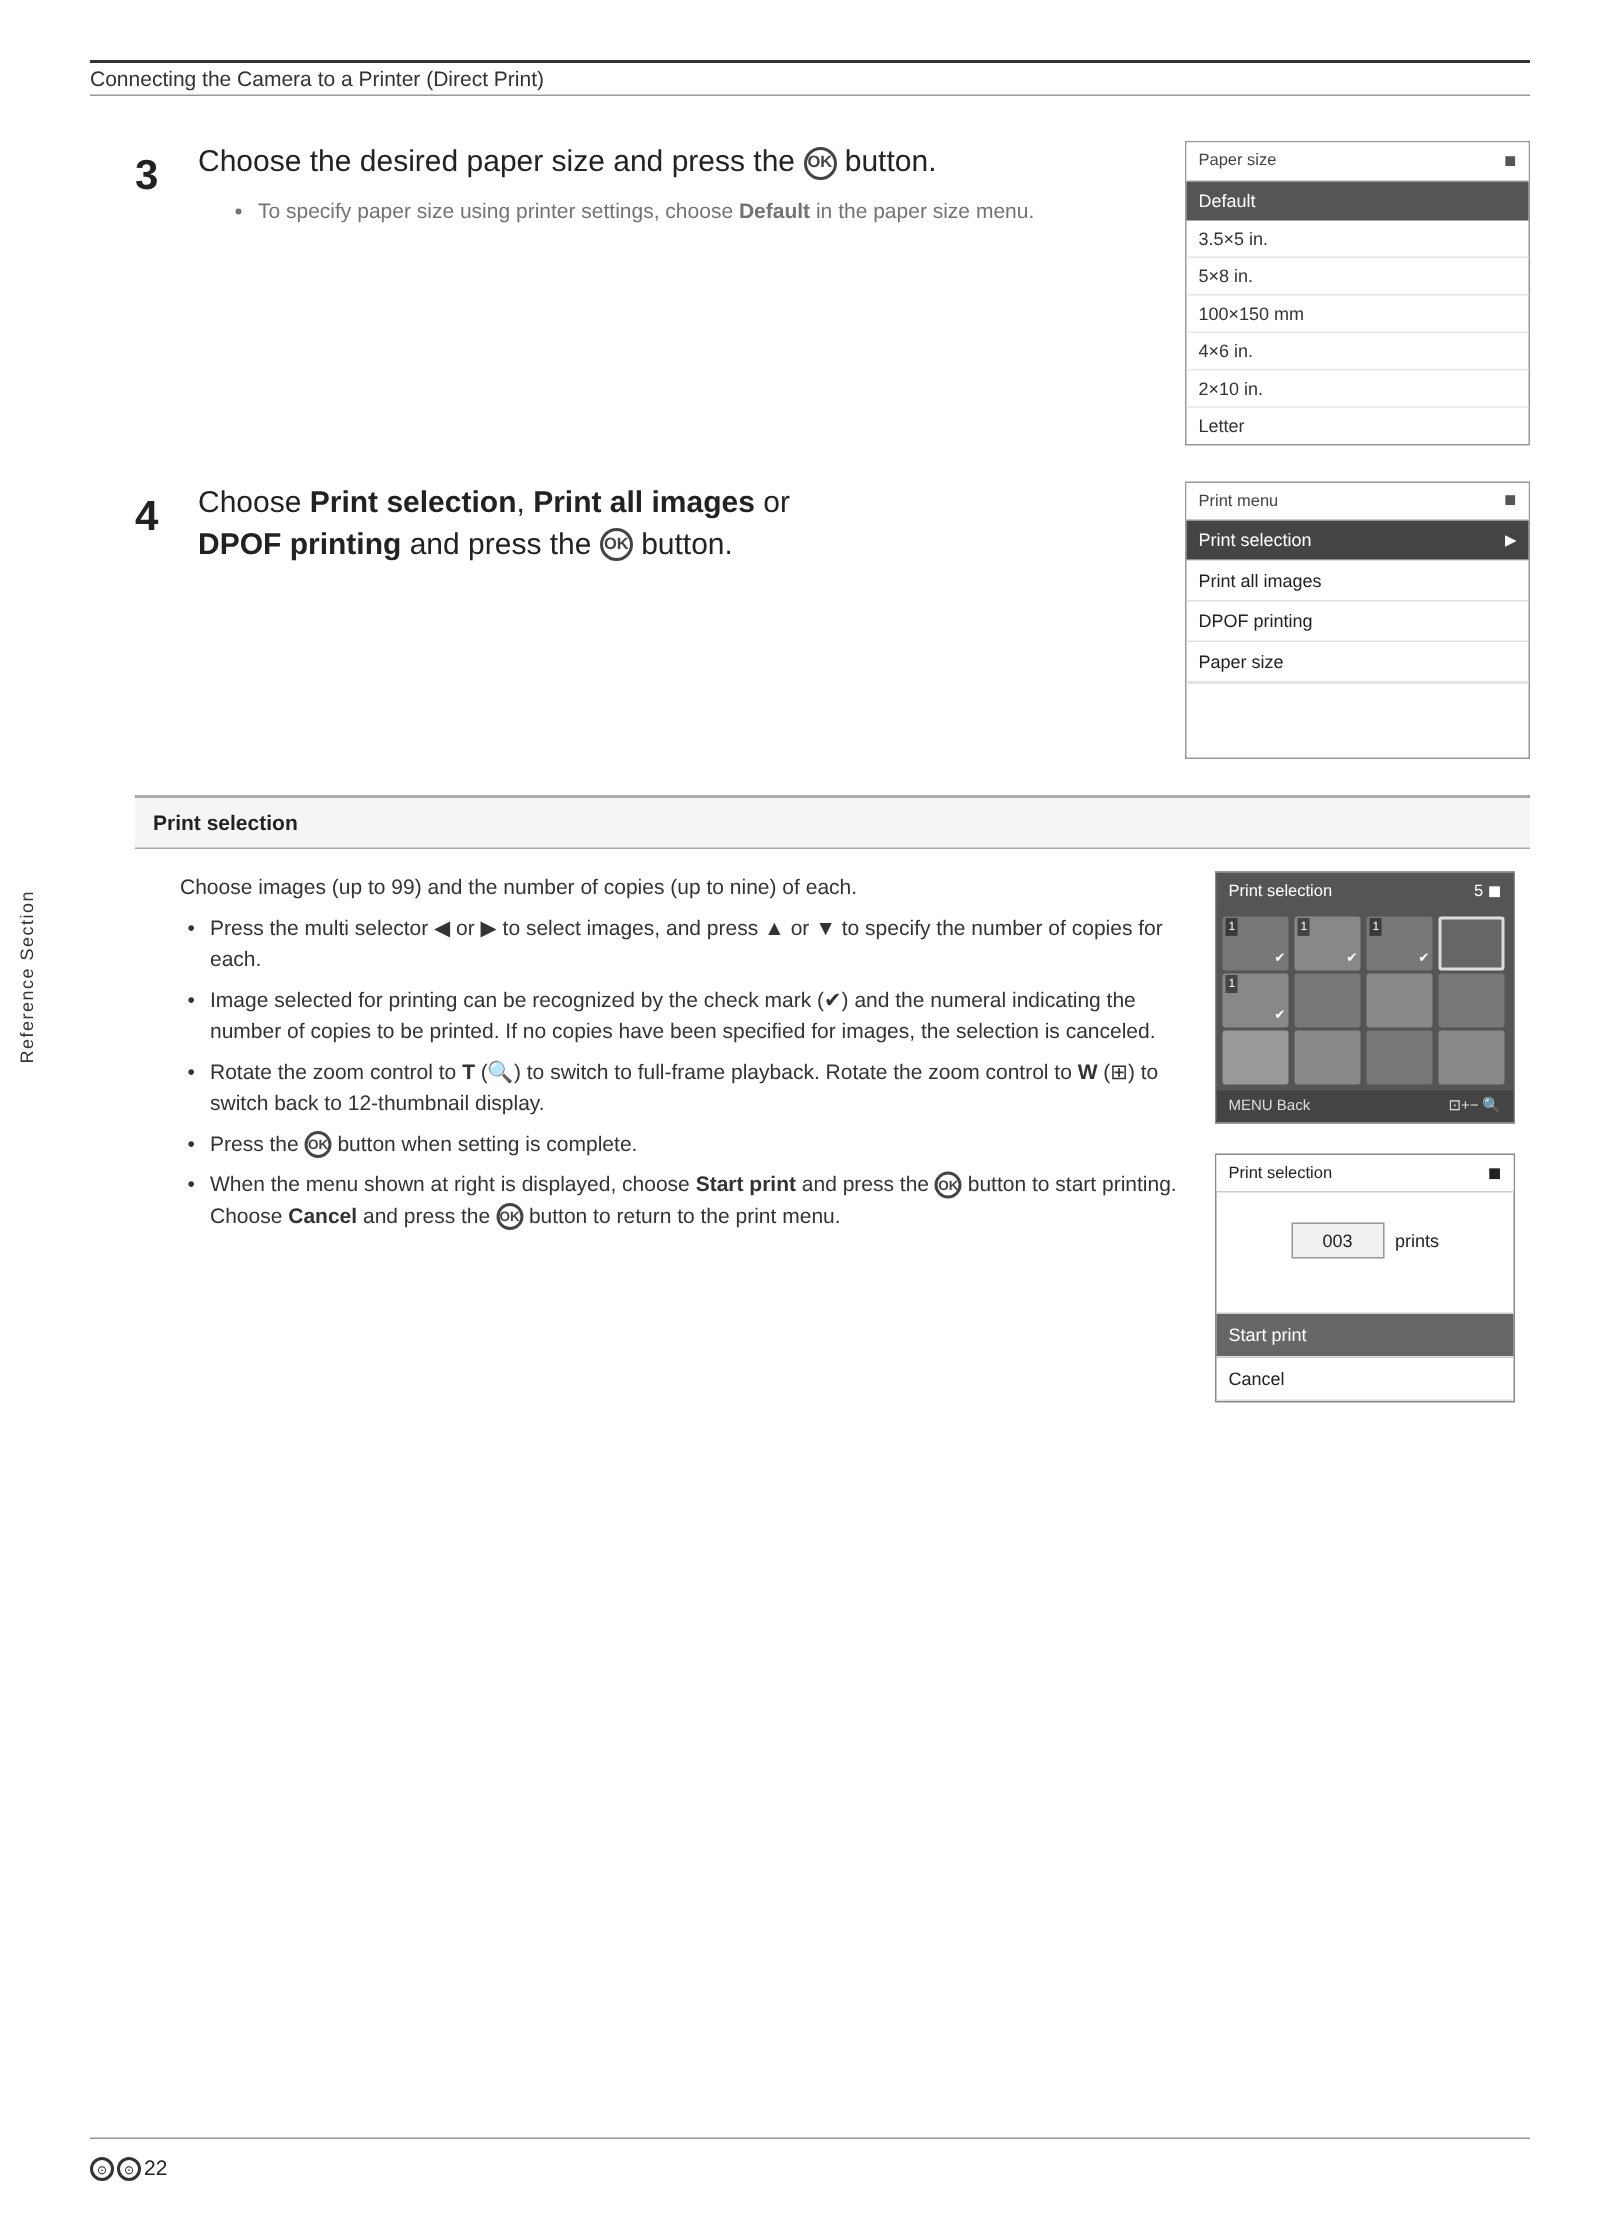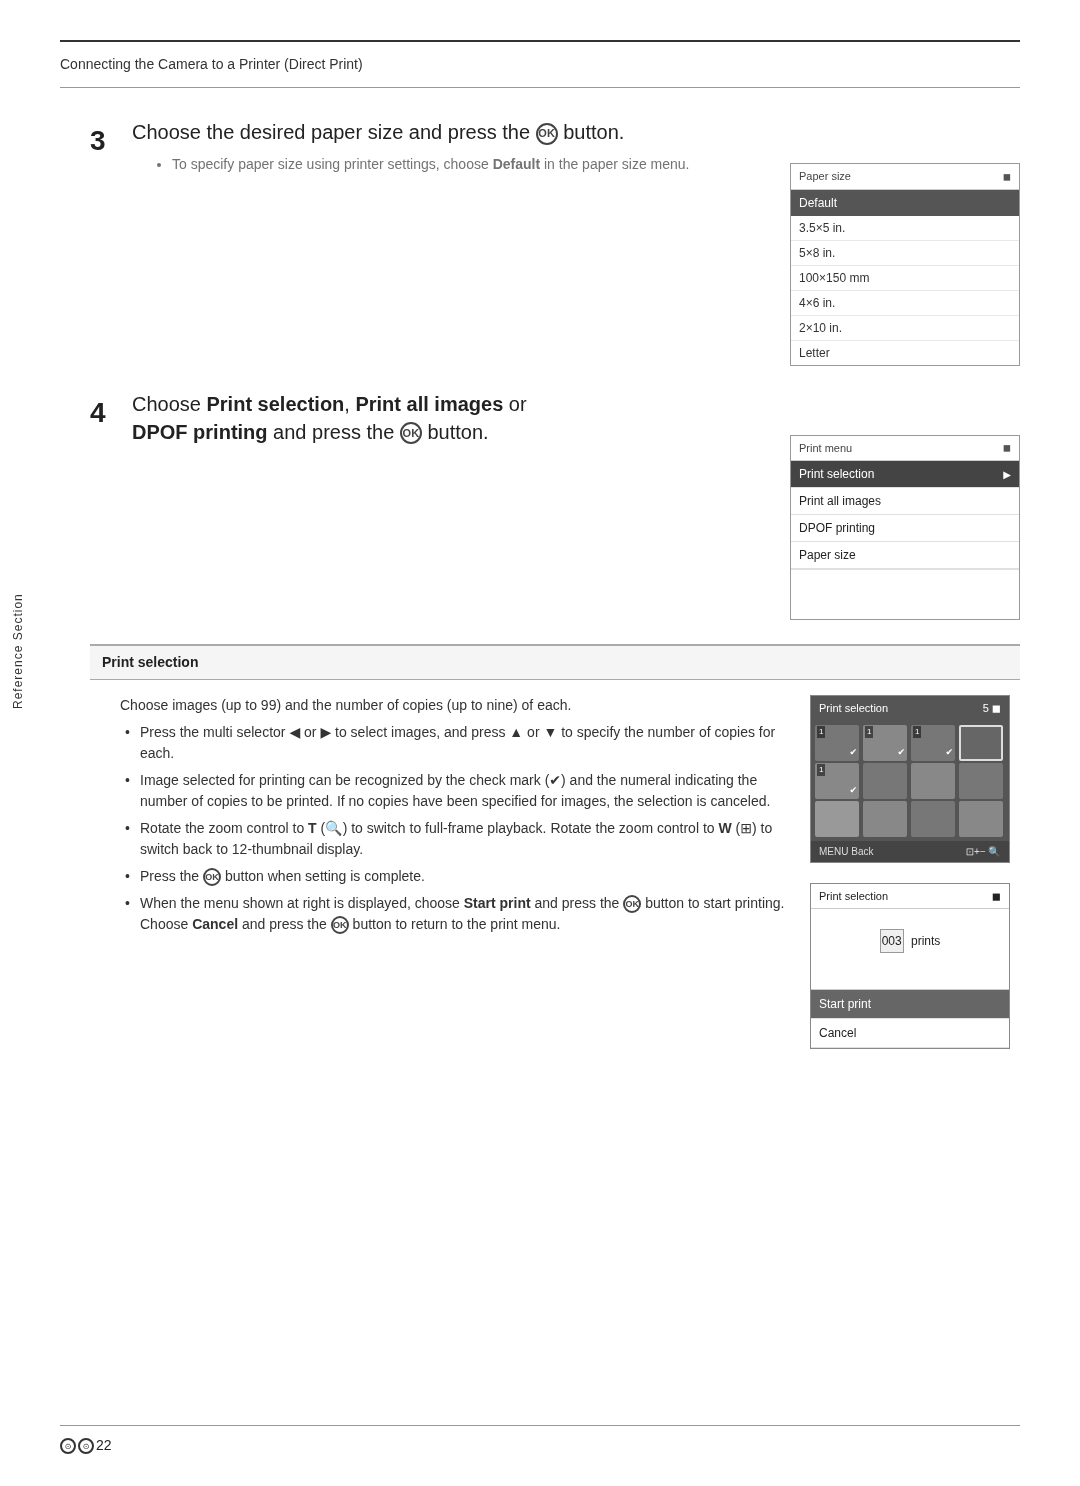--- a/index.html
+++ b/index.html
@@ -18,21 +18,21 @@
       width: 1080px;
       min-height: 1486px;
       padding: 40px 60px 60px 60px;
       position: relative;
     }
 
     
     .page-header {
       border-top: 2px solid #333;
       border-bottom: 1px solid #999;
-      padding: 12px 0;
+      padding: 0 0;
       margin-bottom: 30px;
       font-size: 14px;
       color: #333;
     }
 
     
     .sidebar-label {
       position: absolute;
       left: 10px;
       top: 50%;
@@ -268,21 +268,21 @@
     .print-confirm-body {
       padding: 20px 8px 10px 8px;
       text-align: center;
       font-size: 12px;
       min-height: 80px;
     }
 
     .print-count {
       display: inline-block;
       border: 1px solid #999;
-      padding: 2px 1px;
+      padding: 2px 20px;
       font-size: 12px;
       background: #f0f0f0;
       margin-right: 4px;
     }
 
     .print-confirm-actions {
       border-top: 1px solid #ccc;
     }
 
     .print-confirm-action {
@@ -331,21 +331,20 @@
     }
 
     .step-left {
       display: flex;
       gap: 12px;
       flex: 1;
     }
 
     .step-right {
       min-width: 230px;
-      margin-top: 45px;
     }
 
     
     .paper-default-row {
       background: #555;
       color: #fff;
       padding: 4px 8px;
       font-size: 12px;
     }
 

